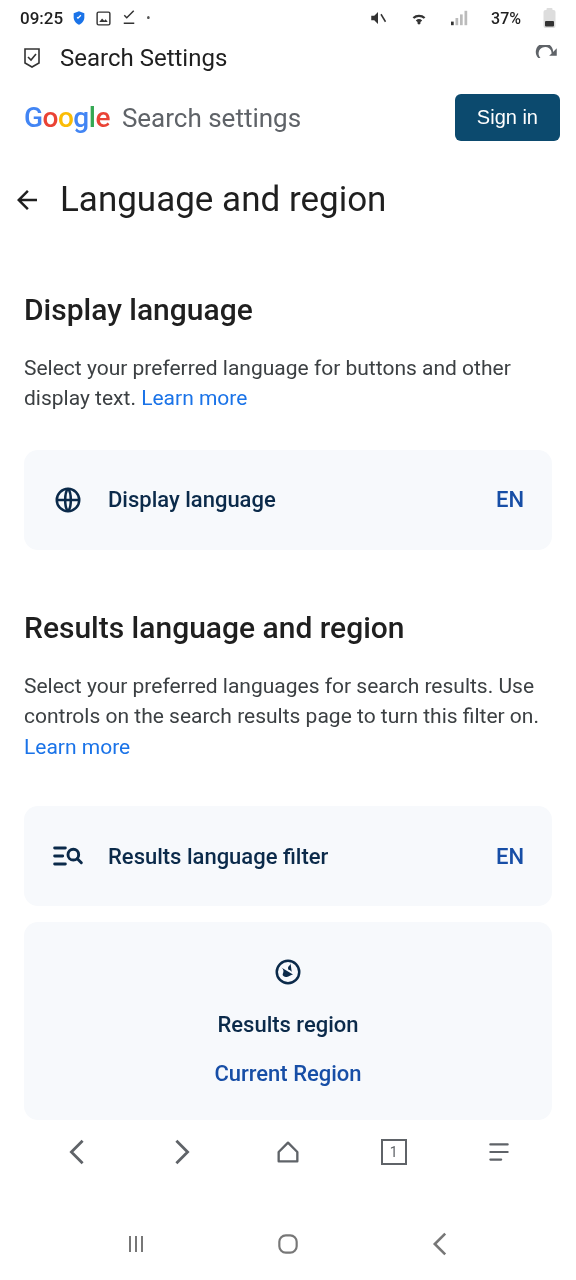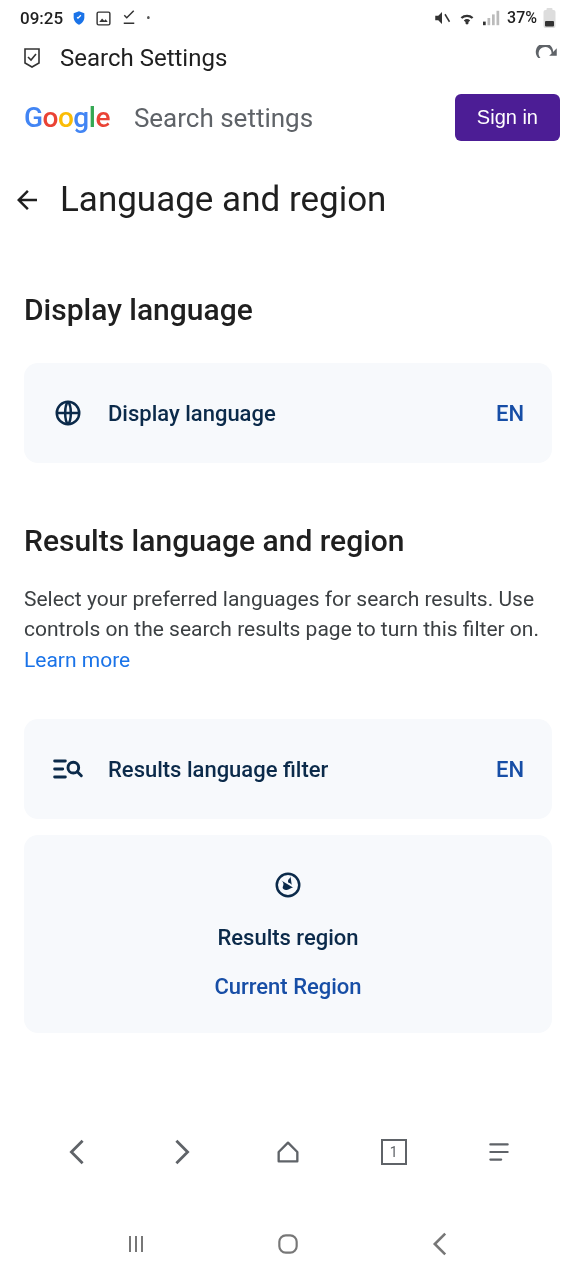--- a/index.html
+++ b/index.html
@@ -1,28 +1,28 @@
 <!DOCTYPE html>
 <html><head>
   <meta charset="utf-8">
   <style>
     * { box-sizing: border-box; margin: 0; padding: 0; }
     html, body { width: 576px; height: 1280px; font-family: Roboto, Arial, sans-serif; background: #fff; color: #1f1f1f; overflow: hidden; }
     .status-bar { display: flex; justify-content: space-between; align-items: center; padding: 8px 20px 4px 20px; font-size: 17px; font-weight: 500; color: #1f1f1f; }
     .status-left { display: flex; align-items: center; gap: 8px; }
-    .status-right { display: flex; gap: 6px; font-size: 16px; }
+    .status-right { display: flex; align-items: center; gap: 22px; font-size: 16px; }
     .status-icon { display: inline-flex; align-items: center; }
     .app-bar { display: flex; align-items: center; padding: 12px 16px 12px 20px; gap: 16px; }
     .app-bar-title { font-size: 24px; color: #1f1f1f; flex: 1; }
     .reload { display: flex; align-items: center; }
-    .header { display: flex; align-items: center; padding: 10px 16px 10px 24px; gap: 24px; }
+    .header { display: flex; align-items: center; padding: 10px 16px 10px 24px; gap: 12px; }
     .google-logo { font-size: 28px; font-weight: 500; letter-spacing: -0.5px; }
     .g1{color:#4285F4}.g2{color:#EA4335}.g3{color:#FBBC05}.g4{color:#4285F4}.g5{color:#34A853}.g6{color:#EA4335}
     .header-title { font-size: 26px; color:#5f6368; flex:1; }
-    .signin-btn { background:#4c1d95; color:#fff; font-size:20px; font-weight:500; border:none; border-radius:6px; padding:12px 22px; }
+    .signin-btn { background:#0c4a6e; color:#fff; font-size:20px; font-weight:500; border:none; border-radius:6px; padding:12px 22px; }
     .page-head { display:flex; align-items:center; gap: 18px; padding: 28px 24px 8px 12px; }
     .page-title { font-size: 35px; font-weight: 400; color:#1f1f1f; }
     .section { padding: 0 24px; margin-top: 64px; }
     .sec-title { font-size: 30px; font-weight: 500; color:#1f1f1f; margin-bottom: 26px; }
     .sec-desc { font-size: 21px; line-height: 1.45; color:#3c4043; }
     .link { color:#1a73e8; }
     .card { background:#f7f9fc; border-radius: 14px; padding: 34px 28px; margin-top: 36px; display:flex; align-items:center; gap: 24px; }
     .card-icon { width:32px; height:32px; display:flex; align-items:center; justify-content:center; color:#0b2a4a; }
     .card-label { font-size: 22px; font-weight:500; color:#0b2a4a; flex:1; }
     .card-value { font-size: 22px; font-weight:500; color:#174ea6; }
@@ -117,20 +117,21 @@
   <span>
     <svg width="30" height="30" viewBox="0 0 24 24">
         <path d="M20 11H7.8l5.6-5.6L12 4l-8 8 8 8 1.4-1.4L7.8 13H20z" fill="#1f1f1f"></path>
       </svg>
   </span>
   <h1 class="page-title">Language and region</h1>
 </div>
 
 <div class="section">
   <h2 class="sec-title">Display language</h2>
+  <p class="sec-desc"><span>Select your preferred language for buttons and other display text. </span><a class="link">Learn more</a></p>
   <div class="card">
     <span class="card-icon">
       <svg width="30" height="30" viewBox="0 0 24 24">
           <circle cx="12" cy="12" r="9" fill="none" stroke="#0b2a4a" stroke-width="2"></circle>
           <path d="M3 12h18M12 3c3 3 3 15 0 18M12 3c-3 3-3 15 0 18" fill="none" stroke="#0b2a4a" stroke-width="2"></path>
         </svg>
     </span>
     <span class="card-label">Display language</span>
     <span class="card-value">EN</span>
   </div>

